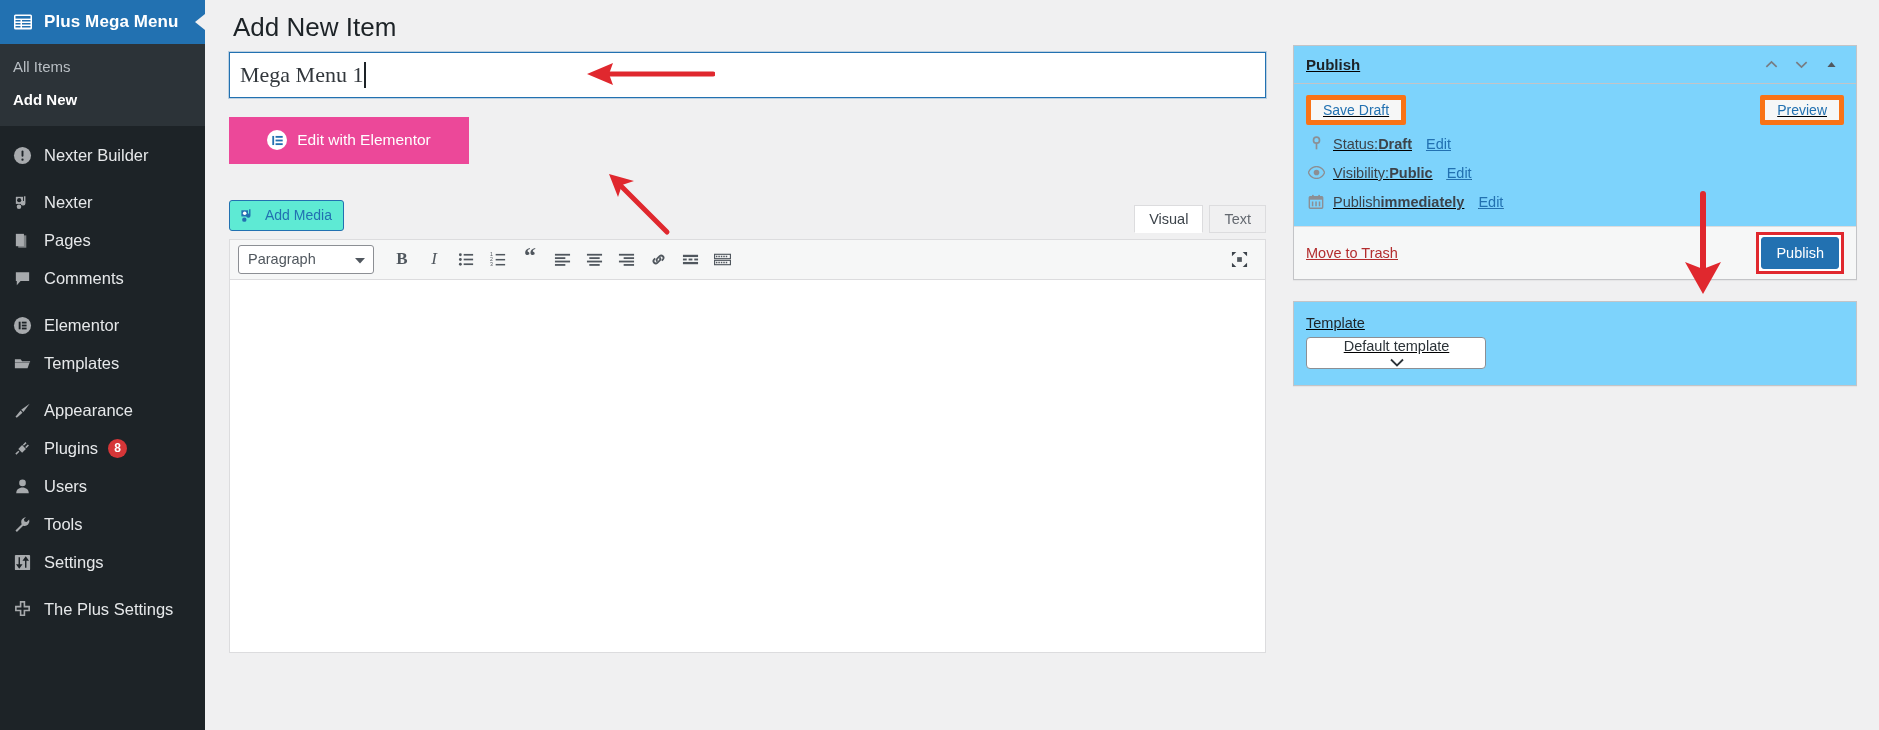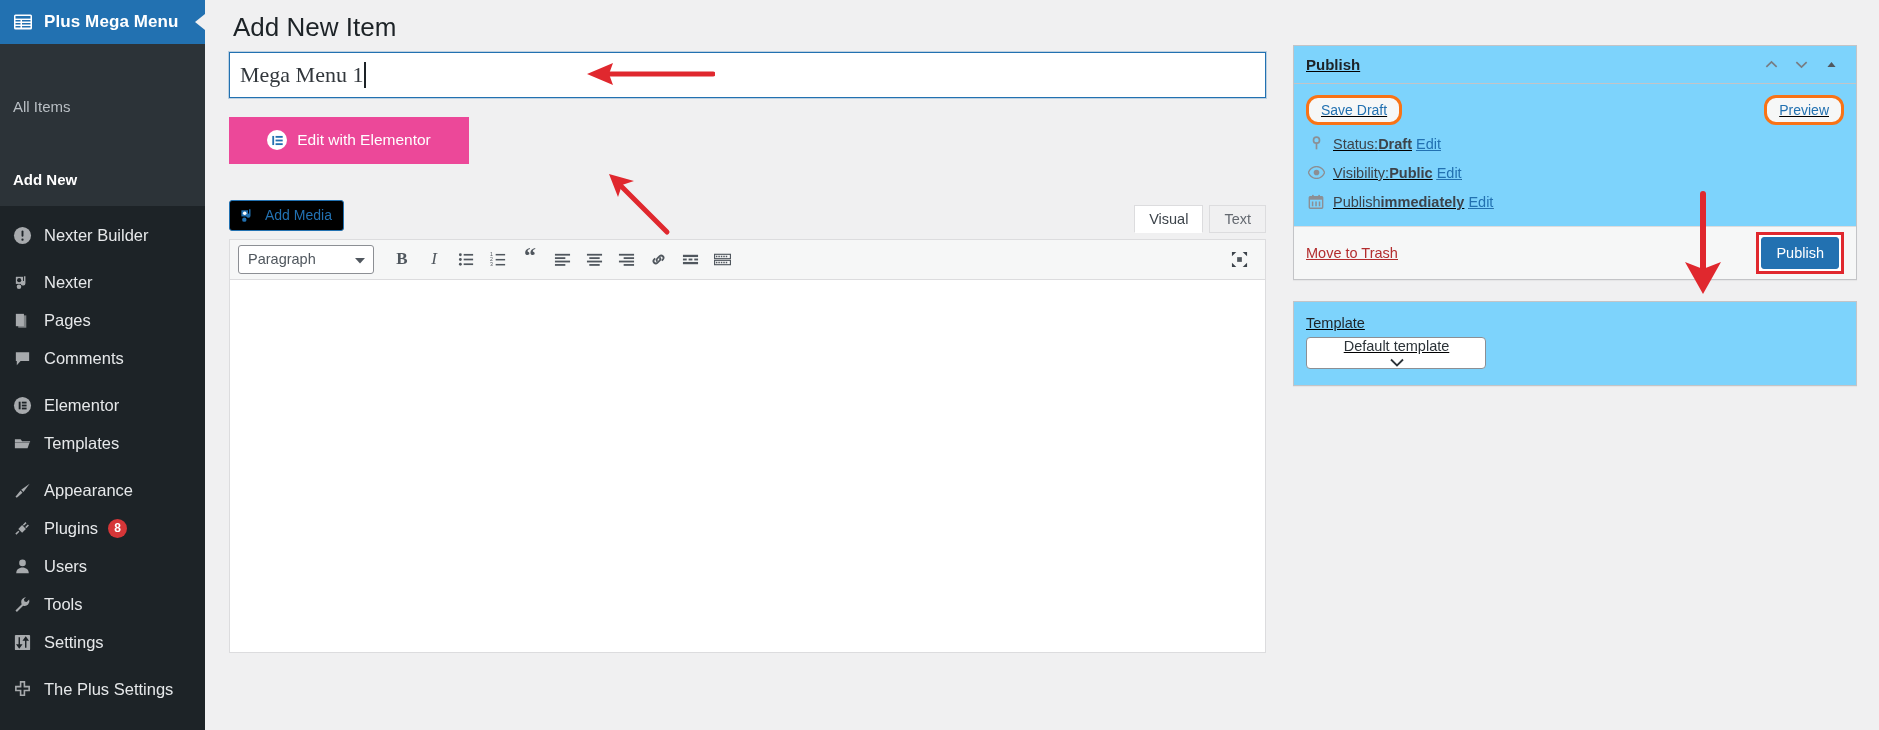--- a/index.html
+++ b/index.html
@@ -31,21 +31,21 @@
   .menu-head .mh-label { font-size: 17px; font-weight: bold; letter-spacing: .1px; white-space: nowrap; }
   .menu-head .mh-arrow {
     position: absolute; right: 0; top: 0; height: 44px; width: 14px;
     display: flex; align-items: center; justify-content: center;
   }
   .mh-arrow svg { display: block; }
 
   .submenu { background: #2c3338; padding: 6px 0 10px 0; }
   .submenu .sub-item {
     font-size: 15px; line-height: 1; padding: 9px 0 9px 13px;
-    color: #b9bfc4; cursor: pointer; white-space: nowrap; margin-top: 40px;
+    color: #b9bfc4; cursor: pointer; white-space: nowrap;
   }
   .submenu .sub-item.current { color: #fff; font-weight: bold; }
 
   .nav-list { padding-top: 10px; }
   .nav-item {
     display: flex; align-items: center;
     height: 38px;
     padding-left: 11px;
     color: #e6e8ea;
     font-size: 16.5px;
@@ -112,21 +112,21 @@
     width: 20px; height: 20px; border-radius: 50%;
     background: #fff; color: #2271b1;
     display: inline-flex; align-items: center; justify-content: center;
     margin-right: 10px; flex: 0 0 20px;
   }
 
   .addmedia-row { margin-top: 36px; display: flex; align-items: center; }
   .add-media-btn {
     display: inline-flex; align-items: center;
     height: 31px; padding: 0 11px 0 9px;
-    background: #000000;
+    background: #5eead4;
     border: 1px solid #2271b1;
     border-radius: 3px;
     color: #2271b1; font-size: 14px;
     cursor: pointer;
   }
   .add-media-btn .am-icon { width: 19px; height: 19px; margin-right: 7px; flex: 0 0 19px; }
 
   .editor-box {
     margin-top: 8px;
     border: 1px solid #dcdcde;
@@ -190,34 +190,34 @@
     border-bottom: 1px solid #c3c4c7;
     padding: 0 10px 0 12px;
   }
   .panel-head .ph-title { font-size: 15px; font-weight: bold; color: #1d2327; flex: 1; }
   .ph-ctrl { width: 30px; height: 30px; display: flex; align-items: center; justify-content: center; cursor: pointer; }
   .ph-ctrl svg { display: block; }
 
   .pub-top { padding: 11px 12px 0 12px; display: flex; justify-content: space-between; }
   .wp-btn-sec {
     height: 30px; padding: 0 12px;
-    border: 3px solid #f97316; border-radius: 12px;
+    border: 5px solid #f97316; border-radius: 2px;
     background: #f6f7f7; color: #2271b1;
     font-size: 14px; display: inline-flex; align-items: center;
     cursor: pointer; font-family: "Liberation Sans", sans-serif;
   }
   .misc-row {
     display: flex; align-items: center;
     padding: 9px 12px 0 12px;
     font-size: 14.5px; color: #3c434a;
   }
   .misc-row .m-icon { width: 20px; height: 20px; margin-right: 7px; flex: 0 0 20px; display: flex; align-items:center; justify-content:center;}
   .misc-row .m-icon svg { display: block; fill: #8c8f94; }
   .misc-row b { font-weight: bold; }
-  .lnk { color: #2271b1; text-decoration: underline; cursor: pointer; margin-left: 4px; }
+  .lnk { color: #2271b1; text-decoration: underline; cursor: pointer; margin-left: 14px; }
 
   .pub-actions {
     margin-top: 14px;
     border-top: 1px solid #dcdcde;
     background: #f6f7f7;
     height: 53px;
     display: flex; align-items: center; justify-content: space-between;
     padding: 0 12px;
     position: relative;
   }

